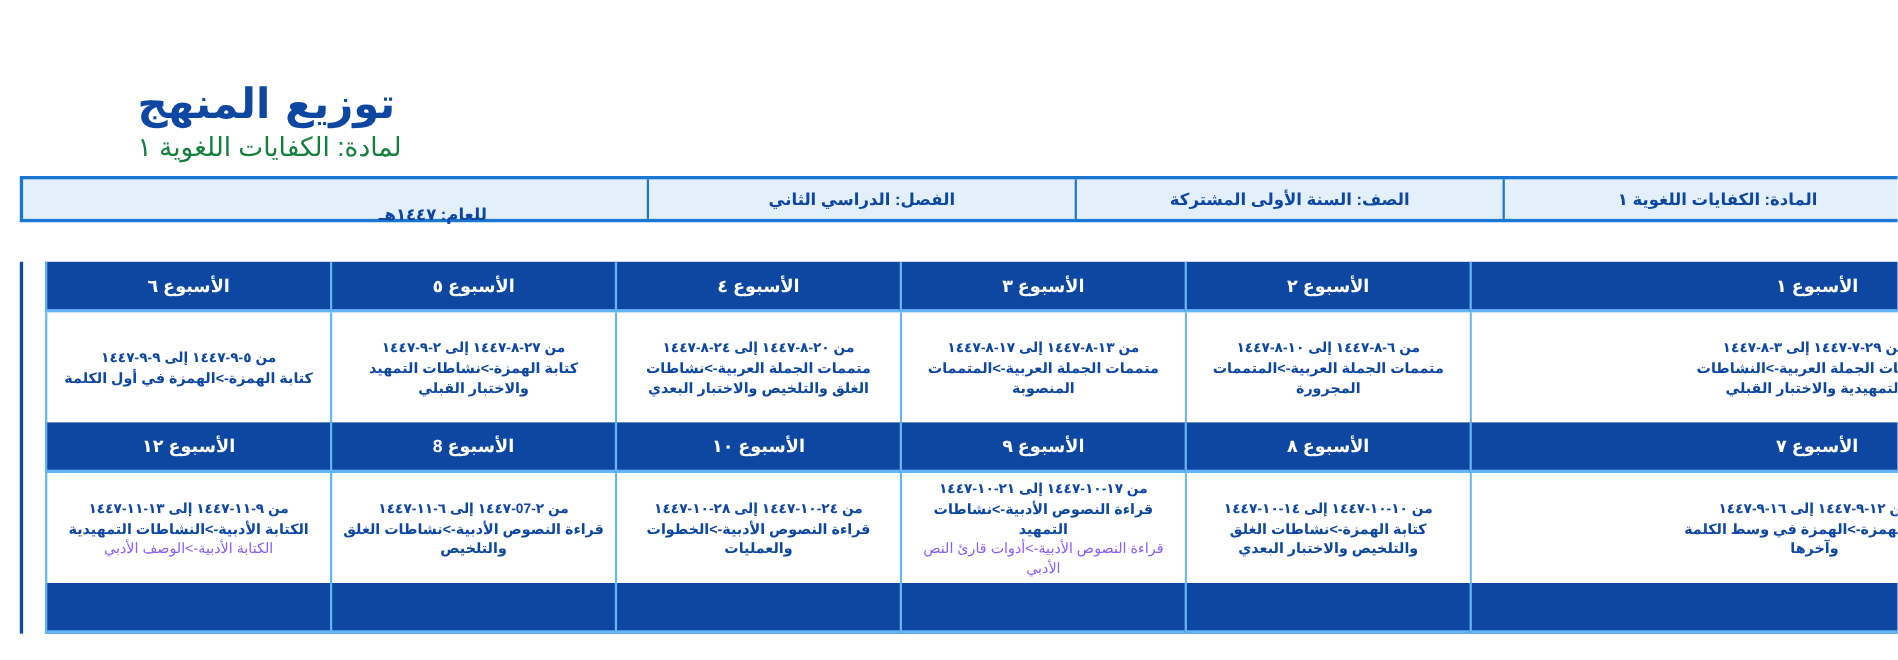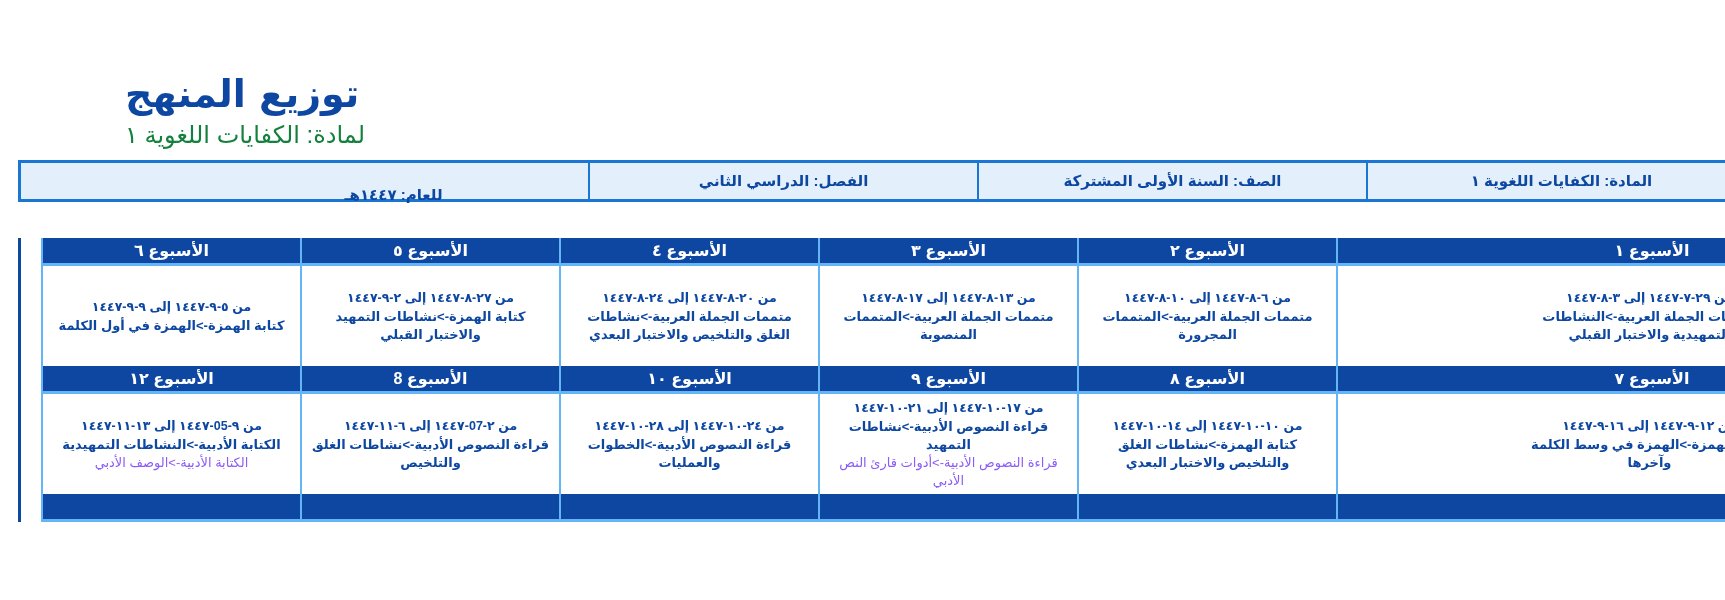--- a/index.html
+++ b/index.html
@@ -74,21 +74,21 @@
     }
     .row {
       display: flex;
       flex-direction: row;
     }
     .head-row .cell {
       background: #0d47a1;
       color: #ffffff;
       font-weight: bold;
       font-size: 16px;
-      height: 28px;
+      height: 46px;
       display: flex;
       align-items: center;
       justify-content: center;
       border-left: 2px solid #64b5f6;
       border-bottom: 3px solid #64b5f6;
       box-sizing: border-box;
     }
     .body-row .cell {
       background: #ffffff;
       height: 100px;
@@ -229,21 +229,21 @@
         </div>
       </div>
       <div class="cell">
         <div class="week-cell-inner">
           <div class="date">من ٢-07-١٤٤٧ إلى ٦-١١-١٤٤٧</div>
           <div class="topic">قراءة النصوص الأدبية-&gt;نشاطات الغلق والتلخيص</div>
         </div>
       </div>
       <div class="cell">
         <div class="week-cell-inner">
-          <div class="date">من ٩-05-١٤٤٧ إلى ١٣-١١-١٤٤٧</div>
+          <div class="date">من ٩-١١-١٤٤٧ إلى ١٣-١١-١٤٤٧</div>
           <div class="topic">الكتابة الأدبية-&gt;النشاطات التمهيدية</div>
           <div class="subtopic">الكتابة الأدبية-&gt;الوصف الأدبي</div>
         </div>
       </div>
     </div>
 
     <div class="row head-row">
       <div class="cell first"></div>
       <div class="cell"></div>
       <div class="cell"></div>

